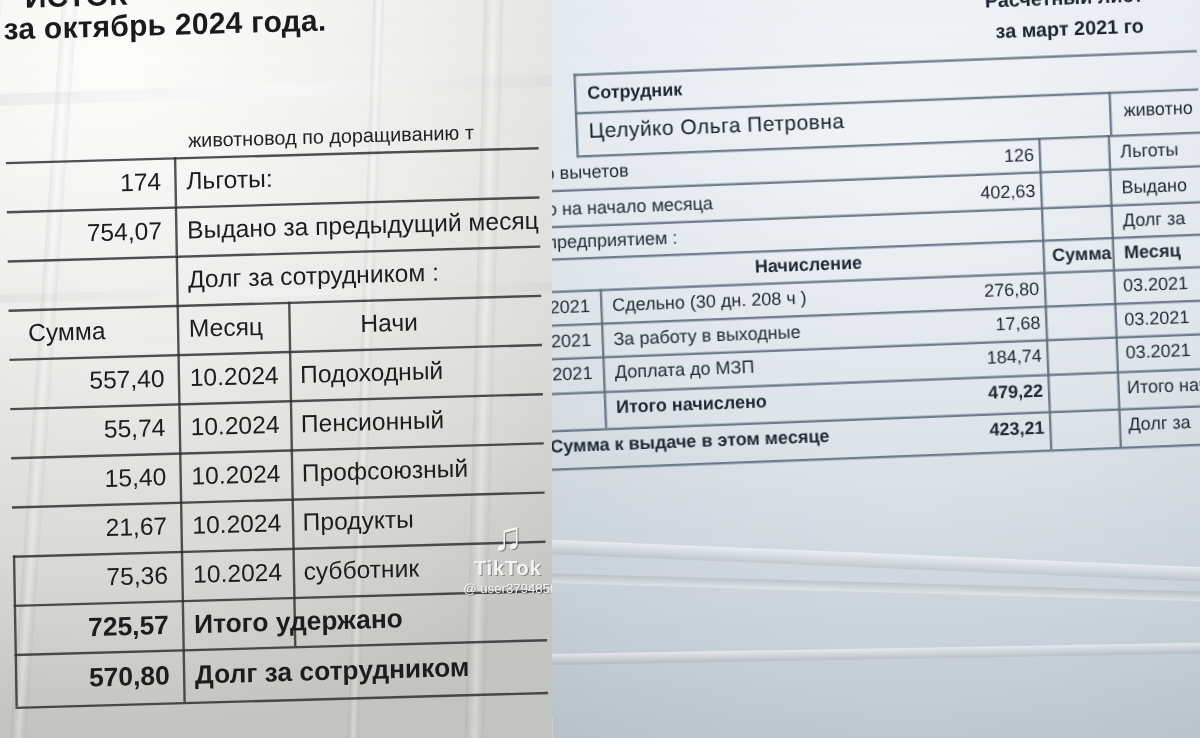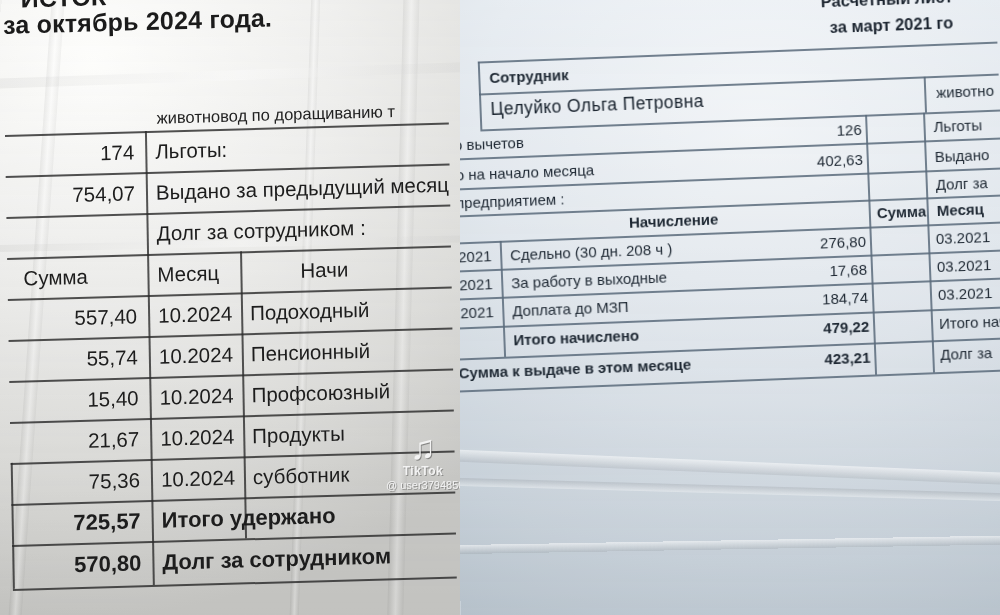--- a/index.html
+++ b/index.html
@@ -44,21 +44,21 @@
   .c-wide{left:140px;width:304px;justify-content:flex-start;padding-left:10px;}
   .hline{position:absolute;left:0;width:444px;height:2px;background:#2b2b2b;opacity:.82;}
   .vline{position:absolute;width:2px;background:#2b2b2b;opacity:.8;}
 
   .bold{font-weight:bold;font-size:22px;}
 
   
   .tiktok{position:absolute;left:392px;top:432px;width:62px;text-align:center;
     color:#f3f3f3;font-weight:bold;}
   .tt-note{font-size:34px;line-height:30px;text-shadow:1px 1px 0 rgba(0,0,0,.35);}
-  .tt-label{font-size:12px;letter-spacing:.5px;margin-top:2px;text-shadow:1px 1px 0 rgba(0,0,0,.3);}
+  .tt-label{font-size:17px;letter-spacing:.5px;margin-top:2px;text-shadow:1px 1px 0 rgba(0,0,0,.3);}
   .tt-user{font-size:11px;font-weight:normal;margin-top:1px;white-space:nowrap;
      transform:translateX(-6px);text-shadow:1px 1px 0 rgba(0,0,0,.3);}
 
   
   .panel-right{position:absolute;left:460px;top:0;width:540px;height:615px;overflow:hidden;
     background:
       radial-gradient(130% 100% at 55% 20%, #f2f5f8 0%, #e3e9ef 40%, #cfd8e0 72%, #b9c4cd 100%);
   }
   .r-tex{position:absolute;inset:0;opacity:.5;pointer-events:none;
     background:

